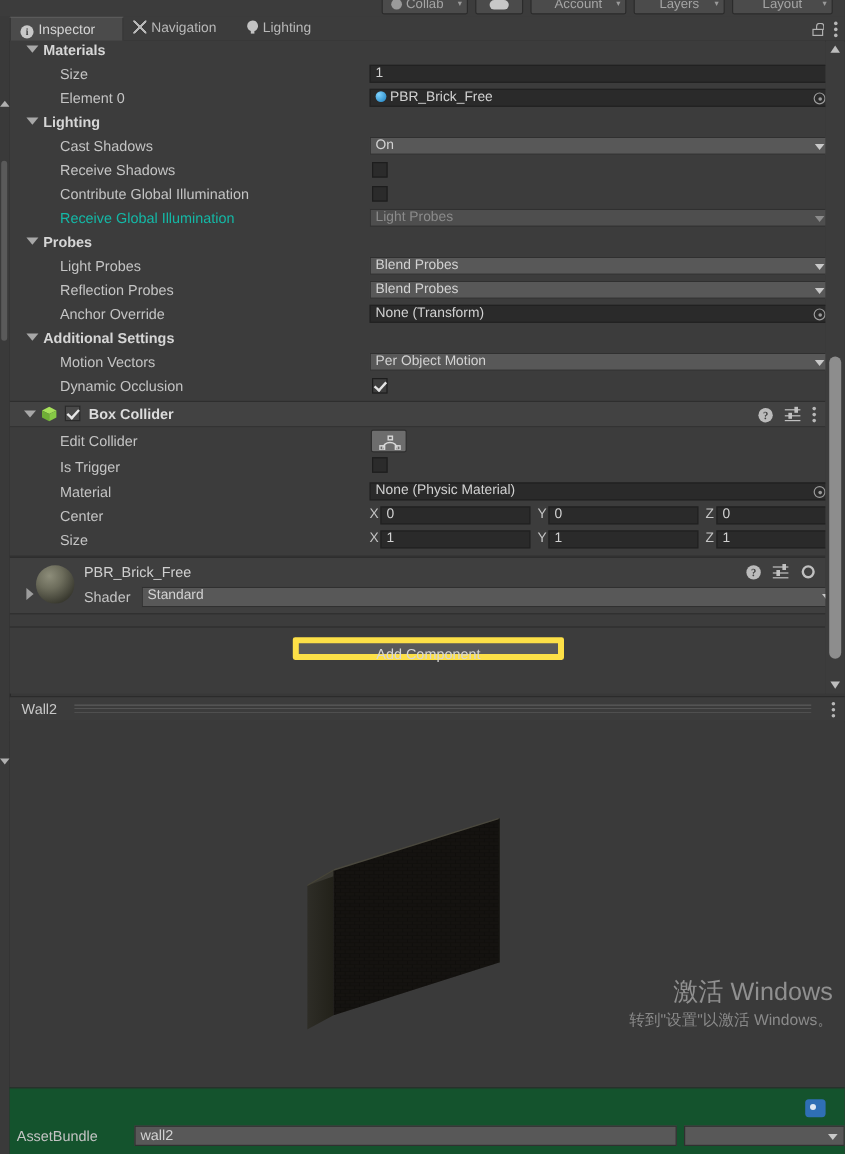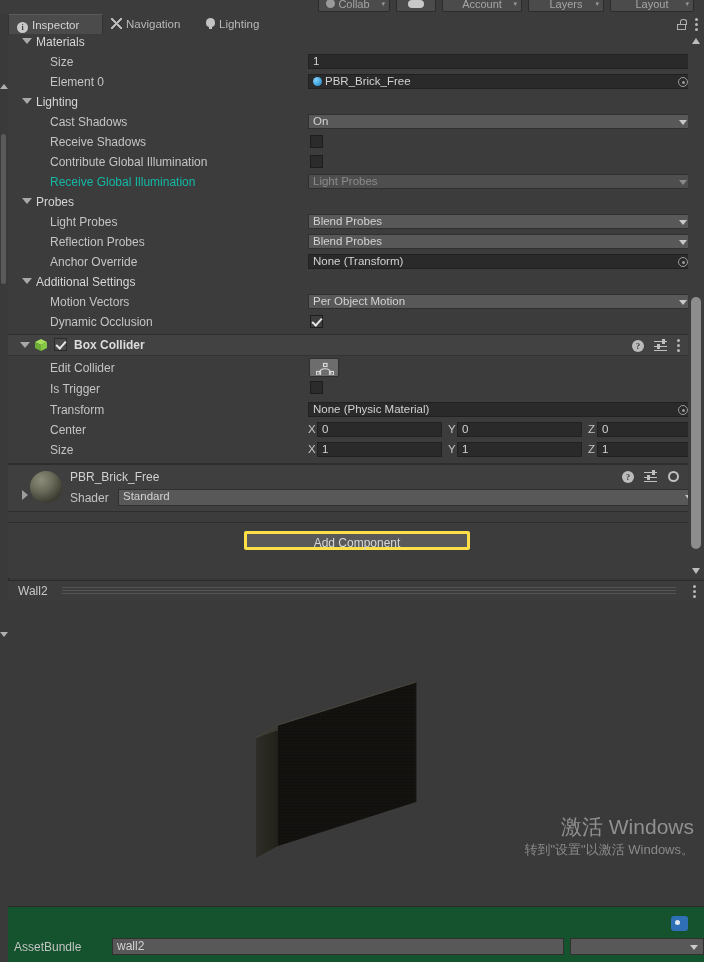--- a/index.html
+++ b/index.html
@@ -61,21 +61,21 @@
   .body{position:absolute;left:8px;top:34px;width:680px;height:544px;background:#3c3c3c;overflow:hidden;}
   .scroll{position:absolute;left:688px;top:34px;width:16px;height:544px;background:#3c3c3c;}
   .sc-arrow{position:absolute;left:4px;width:0;height:0;border-left:4px solid transparent;border-right:4px solid transparent;}
   .sc-up{top:4px;border-bottom:6px solid #bdbdbd;}
   .sc-dn{bottom:4px;border-top:6px solid #bdbdbd;}
   .sc-thumb{position:absolute;left:3px;top:263px;width:10px;height:252px;background:#8d8d8d;border-radius:5px;}
 
   .row{position:relative;height:20px;}
   .lbl{position:absolute;left:42px;top:3px;font-size:12px;color:#c4c4c4;white-space:nowrap;}
   .lbl.dim{color:#14b8a6;}
-  .foldout{position:absolute;left:14px;top:3px;font-size:12px;color:#d6d6d6;font-weight:normal;white-space:nowrap;}
+  .foldout{position:absolute;left:14px;top:3px;font-size:12px;color:#d6d6d6;font-weight:bold;white-space:nowrap;}
   .foldout .arrow{display:inline-block;width:0;height:0;border-left:5px solid transparent;border-right:5px solid transparent;
                   border-top:6px solid #a8a8a8;margin-right:4px;vertical-align:2px;}
 
   .field{position:absolute;left:300px;width:384px;height:15px;box-sizing:border-box;}
   .dropdown{background:#585858;border:1px solid #303030;color:#d2d2d2;font-size:11.5px;line-height:13px;padding-left:4px;}
   .dropdown.dim{color:#8b8b8b;background:#4e4e4e;}
   .dropdown .dd-arrow{position:absolute;right:4px;top:5px;width:0;height:0;border-left:4px solid transparent;border-right:4px solid transparent;border-top:5px solid #c9c9c9;}
   .dropdown.dim .dd-arrow{border-top-color:#8b8b8b;}
   .textbox{background:#2a2a2a;border:1px solid #212121;color:#d2d2d2;font-size:11.5px;line-height:13px;padding-left:4px;}
   .objfield{background:#2a2a2a;border:1px solid #212121;color:#d2d2d2;font-size:11.5px;line-height:13px;padding-left:4px;position:relative;}
@@ -119,21 +119,21 @@
   
   .matpanel{position:relative;height:46px;background:#3f3f3f;border-top:1px solid #2e2e2e;}
   .matsphere{position:absolute;left:22px;top:6px;width:32px;height:32px;border-radius:50%;
     background:radial-gradient(circle at 35% 28%, #8d8d7a 0%, #6d6d5c 35%, #3b3b31 75%, #24241d 100%);}
   .matname{position:absolute;left:62px;top:5px;font-size:12px;color:#d0d0d0;}
   .matfold{position:absolute;left:14px;top:25px;width:0;height:0;border-top:5px solid transparent;border-bottom:5px solid transparent;border-left:6px solid #9d9d9d;}
   .shlbl{position:absolute;left:62px;top:26px;font-size:12px;color:#c4c4c4;}
   .shfield{position:absolute;left:110px;top:24px;width:574px;height:15px;}
   .matpanel .icons{position:absolute;right:8px;top:5px;display:flex;gap:10px;align-items:center;}
 
-  .addcomp{position:absolute;left:236px;top:0;width:226px;height:19px;background:#595959;border:3px solid #fde047;border-radius:2px;
+  .addcomp{position:absolute;left:236px;top:0;width:226px;height:19px;background:#595959;border:5px solid #fde047;border-radius:2px;
            color:#d6d6d6;font-size:12px;line-height:19px;text-align:center;box-sizing:border-box;}
 
   .sep{position:relative;height:1px;background:#2e2e2e;}
 
   
   .previewhdr{position:absolute;left:8px;top:580px;width:696px;height:20px;background:#3c3c3c;border-top:1px solid #2b2b2b;border-bottom:1px solid #2b2b2b;}
   .previewhdr .pname{position:absolute;left:10px;top:3px;font-size:12px;color:#c8c8c8;}
   .previewhdr .grip{position:absolute;left:54px;top:6px;right:28px;height:7px;
      background:repeating-linear-gradient(to bottom,#545454 0 1px,transparent 1px 3px);}
   .previewhdr .kebab{position:absolute;right:8px;top:4px;}
@@ -338,21 +338,21 @@
           <rect x="13.5" y="9.5" width="4" height="3.5" fill="none" stroke="#d8d8d8" stroke-width="1.2"></rect>
           <rect x="7.5" y="1.5" width="3.5" height="3" fill="none" stroke="#d8d8d8" stroke-width="1.2"></rect>
         </svg>
       </div>
     </div>
     <div class="row" style="height:21px;">
       <div class="lbl">Is Trigger</div>
       <div class="checkbox" style="top:2px;"></div>
     </div>
     <div class="row">
-      <div class="lbl">Transform</div>
+      <div class="lbl">Material</div>
       <div class="field objfield" style="top:2px;">
         <span>None (Physic Material)</span>
         <span class="picker"></span>
       </div>
     </div>
     <div class="row">
       <div class="lbl">Center</div>
       <div class="v3" style="left:300px;width:384px;">
         <span class="ax" style="left:0;">X</span>
         <span class="vb" style="left:9px;width:125px;">0</span>

